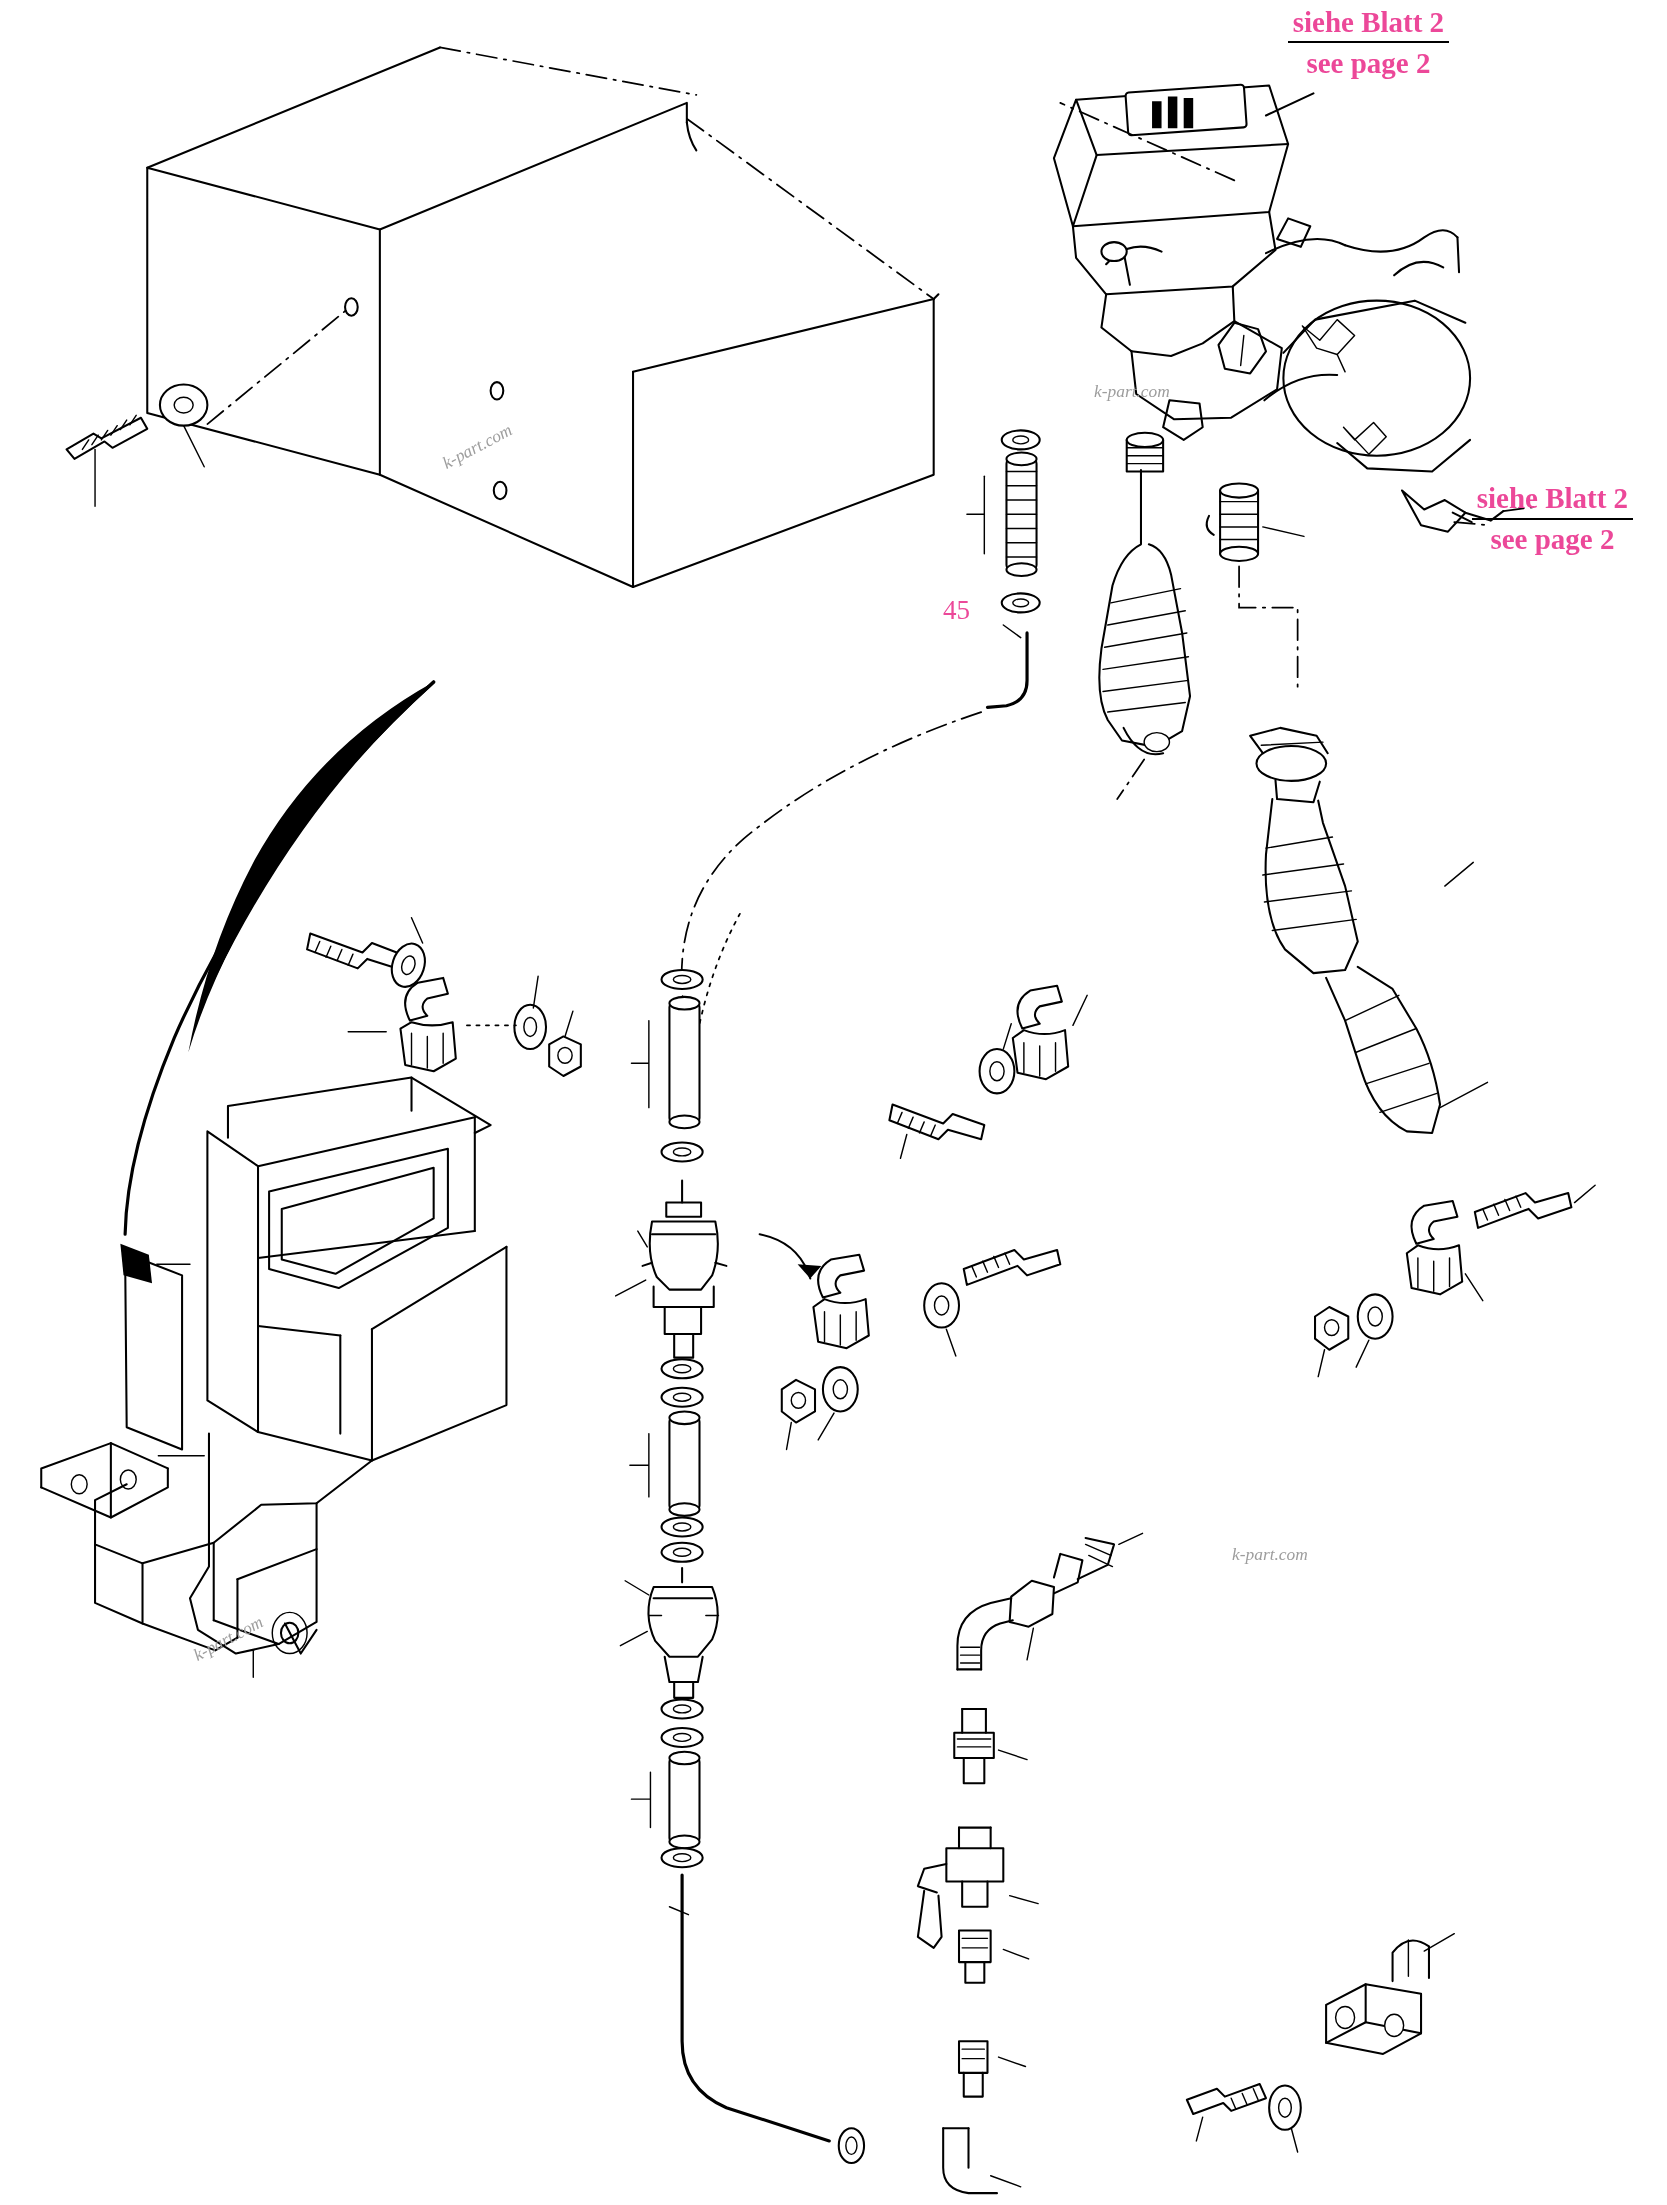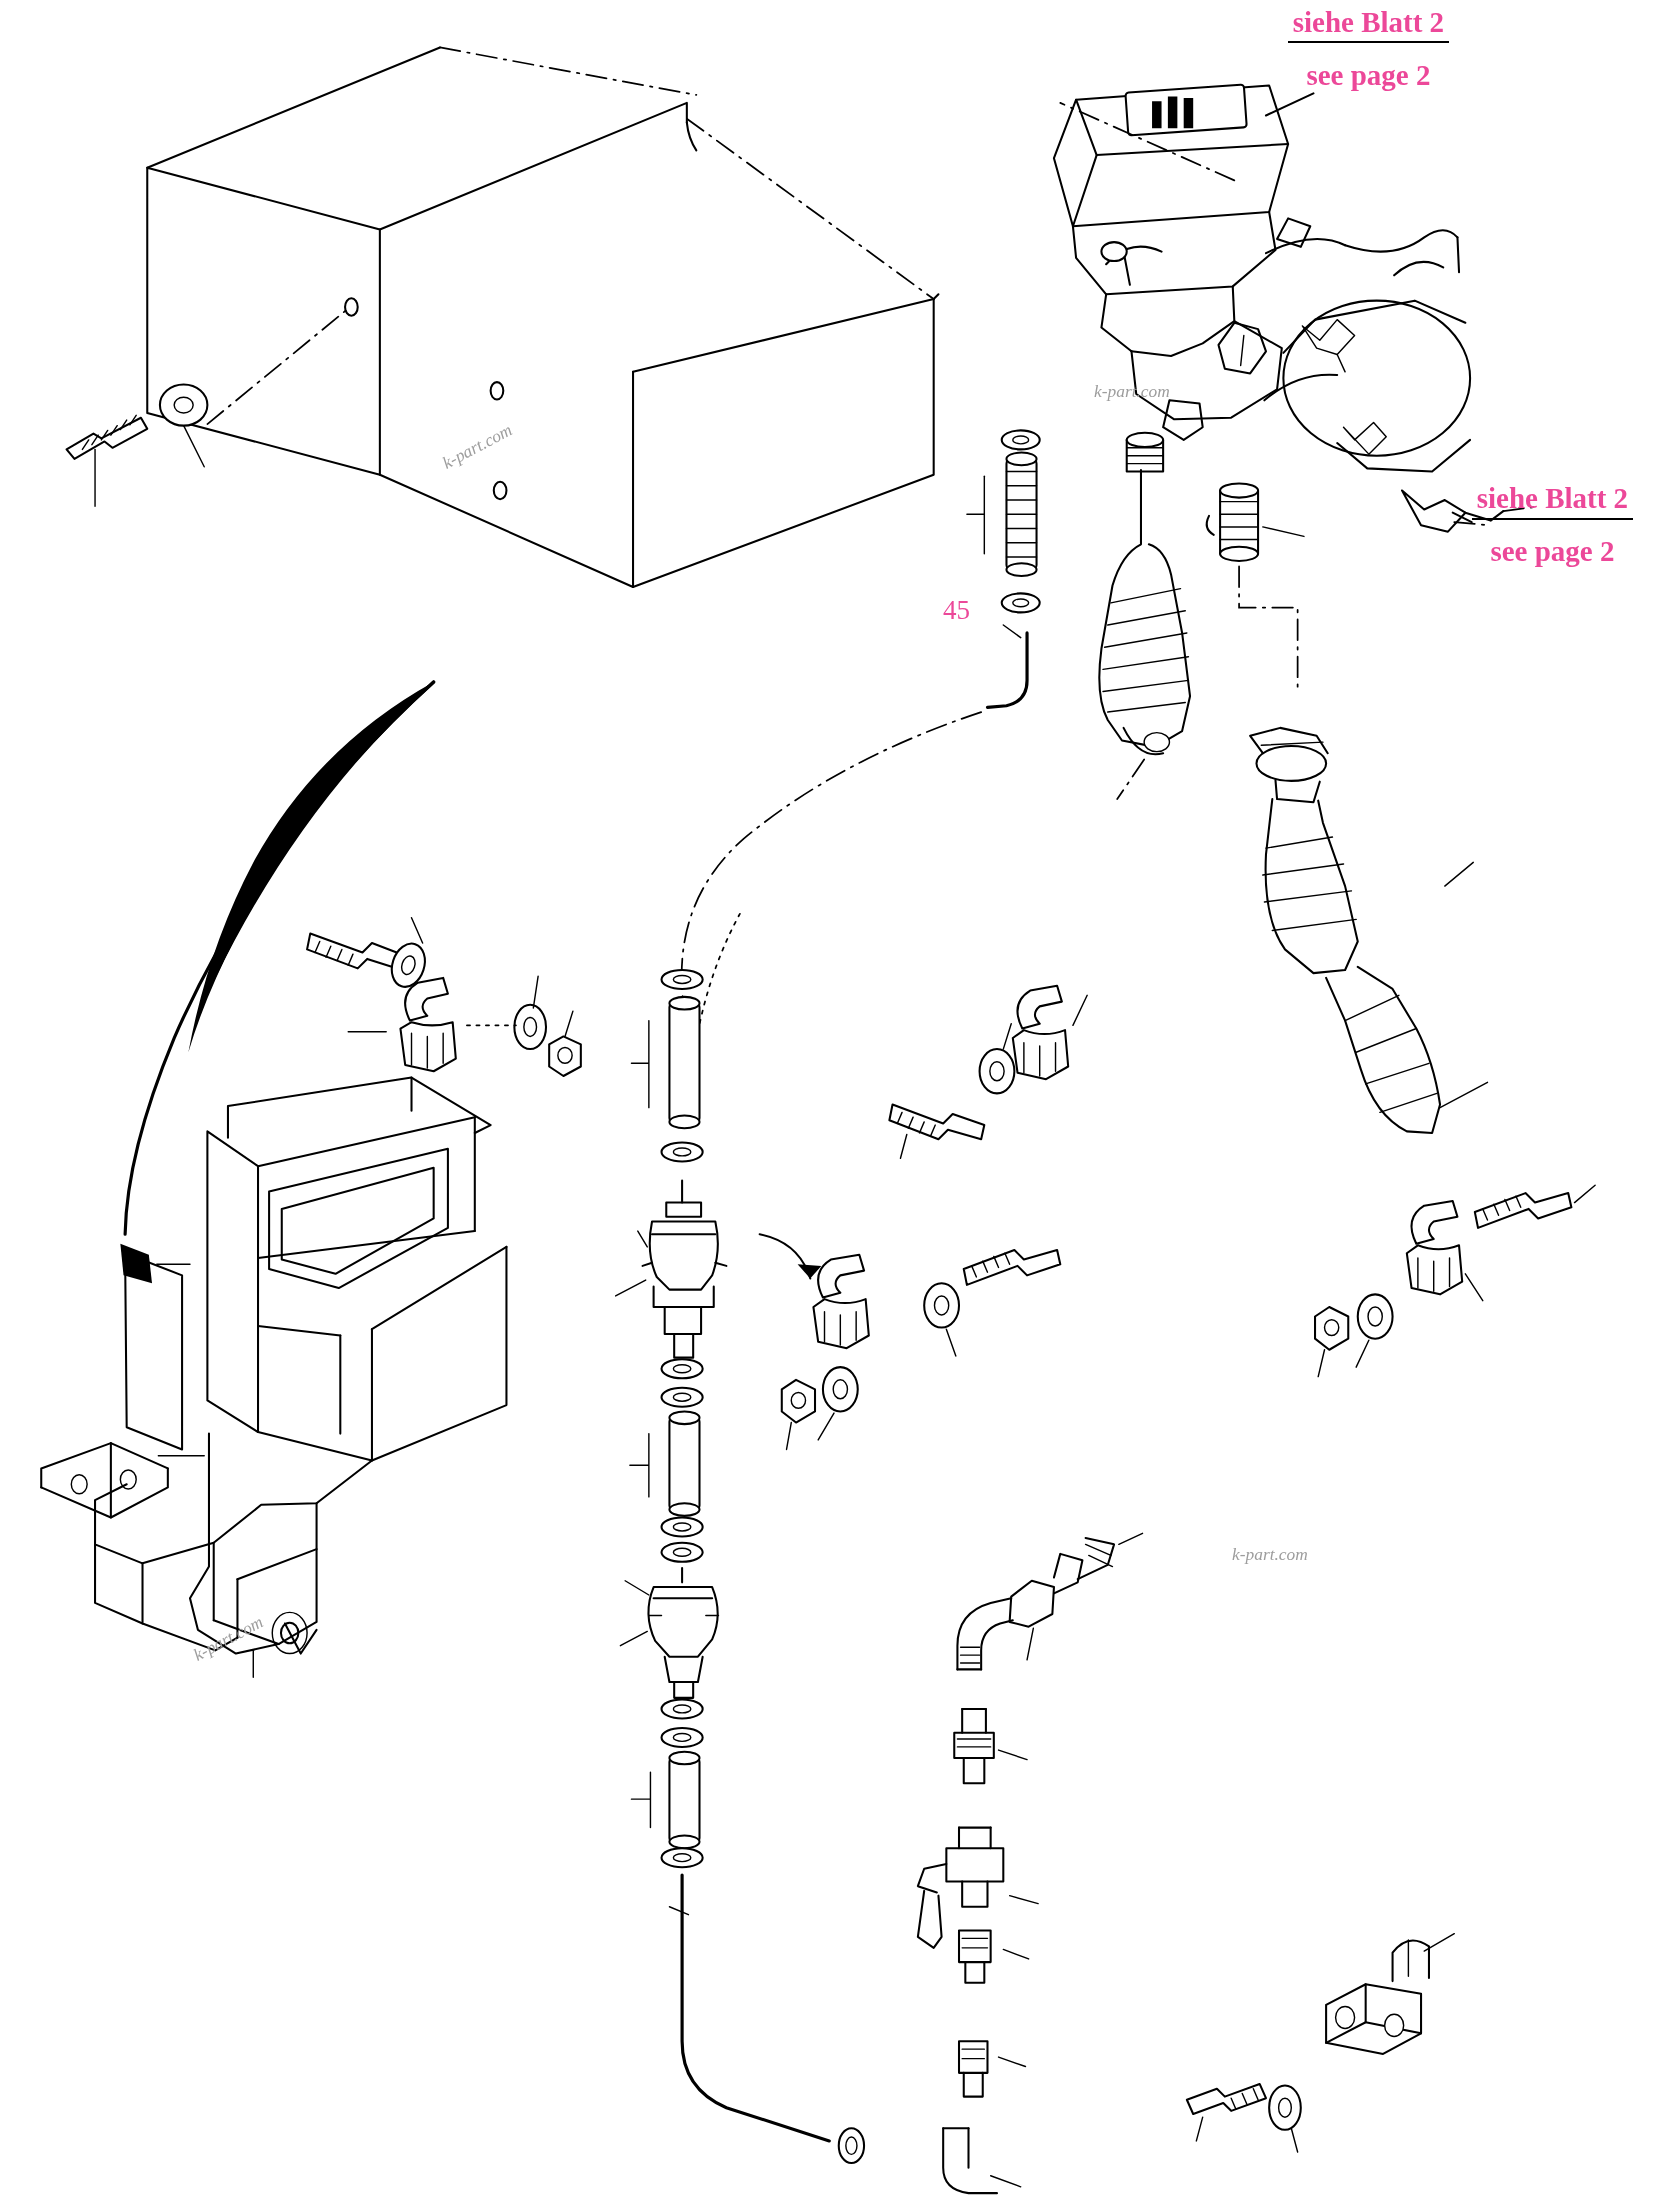--- a/index.html
+++ b/index.html
@@ -37,21 +37,20 @@
     text-align: center;
   }
   .anno.ref .de {
     display: block;
     padding: 0 4.7px 2.4px 4.7px;
     border-bottom: 2.4px solid #000;
   }
   .anno.ref .en {
     display: block;
     padding: 2.4px 4.7px 0 4.7px;
-    margin-top: 12px;
   }
   .anno.partnum {
     font-size: 27px;
     font-weight: normal;
   }
   .wm {
     position: absolute;
     font-family: "Liberation Serif", serif;
     font-style: italic;
     font-size: 17.4px;

